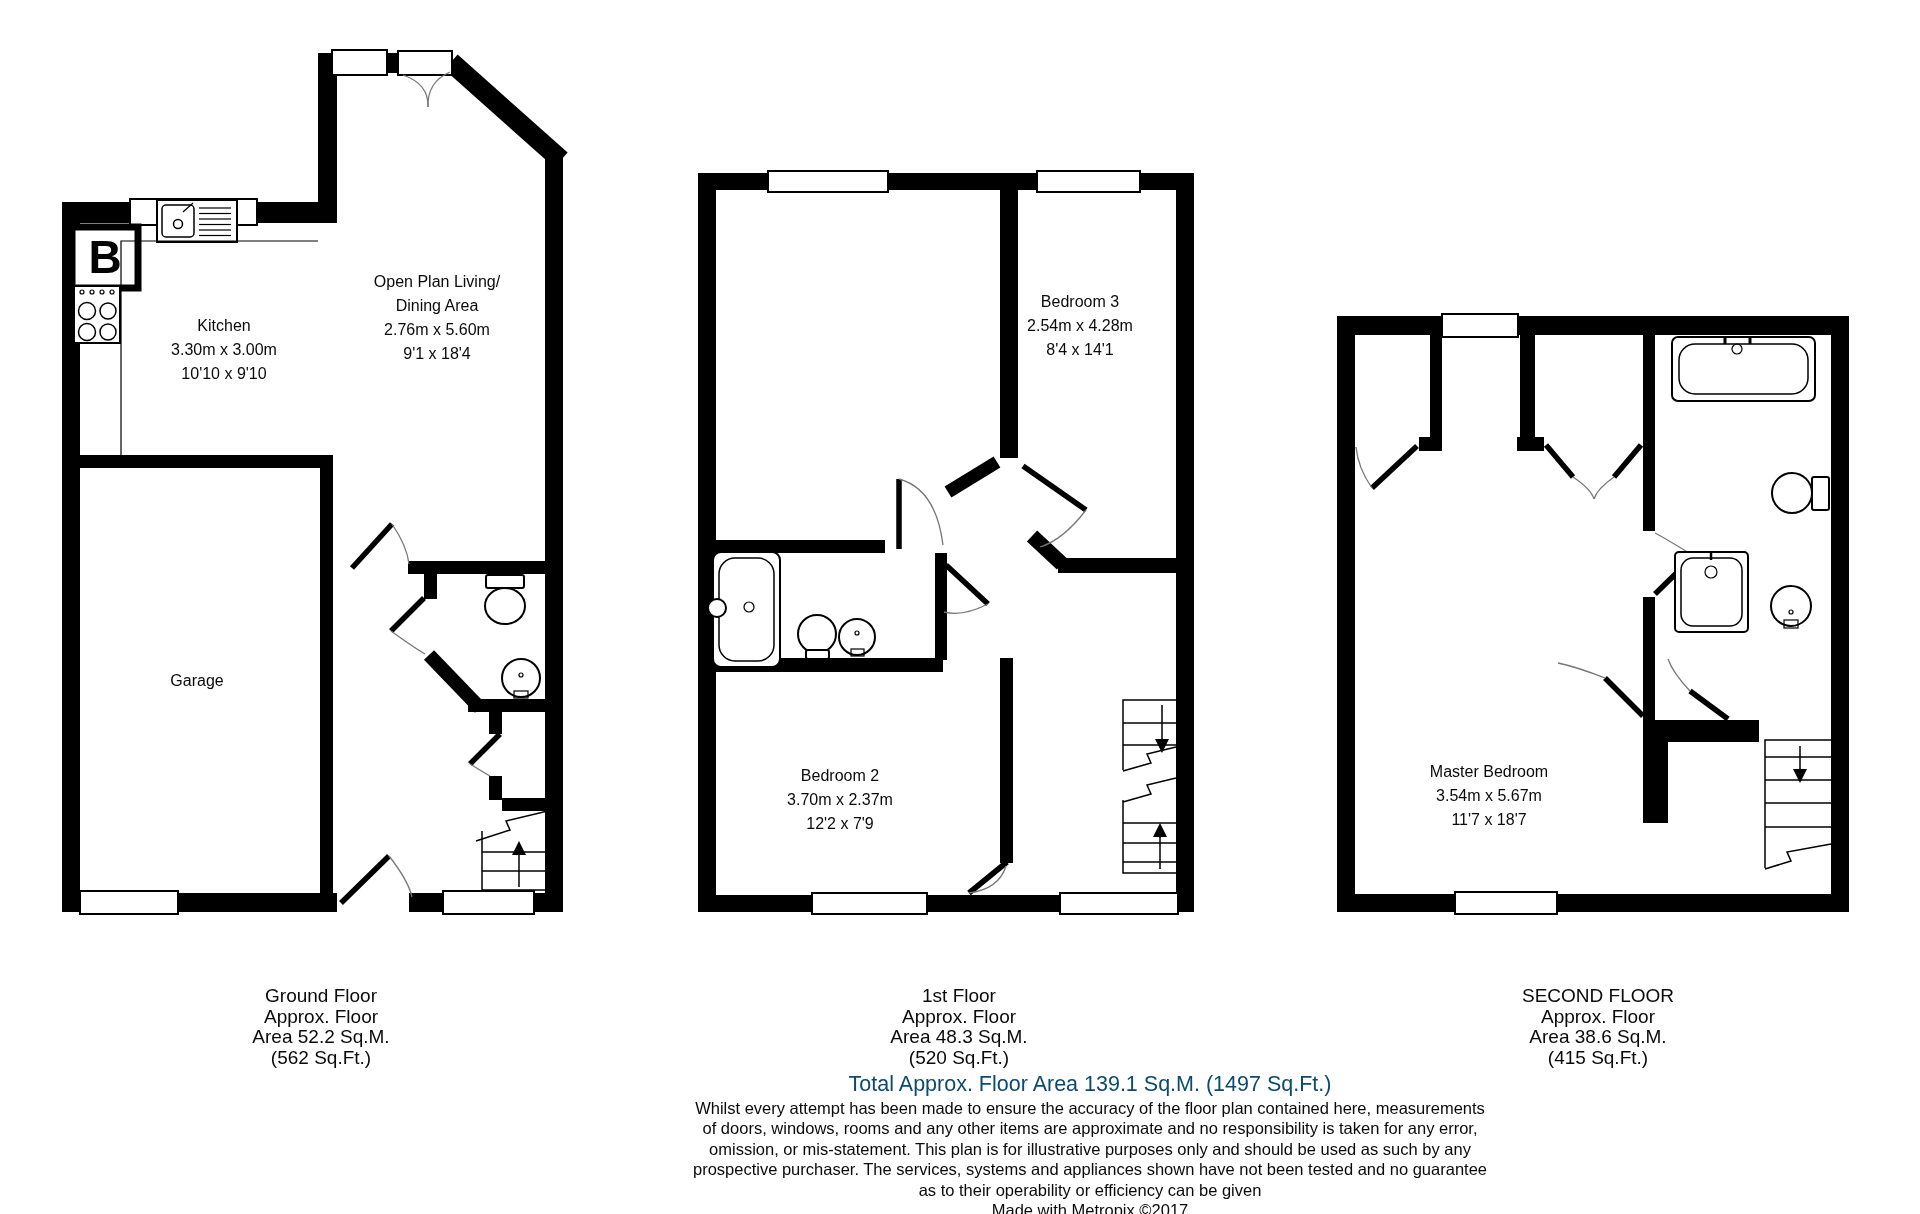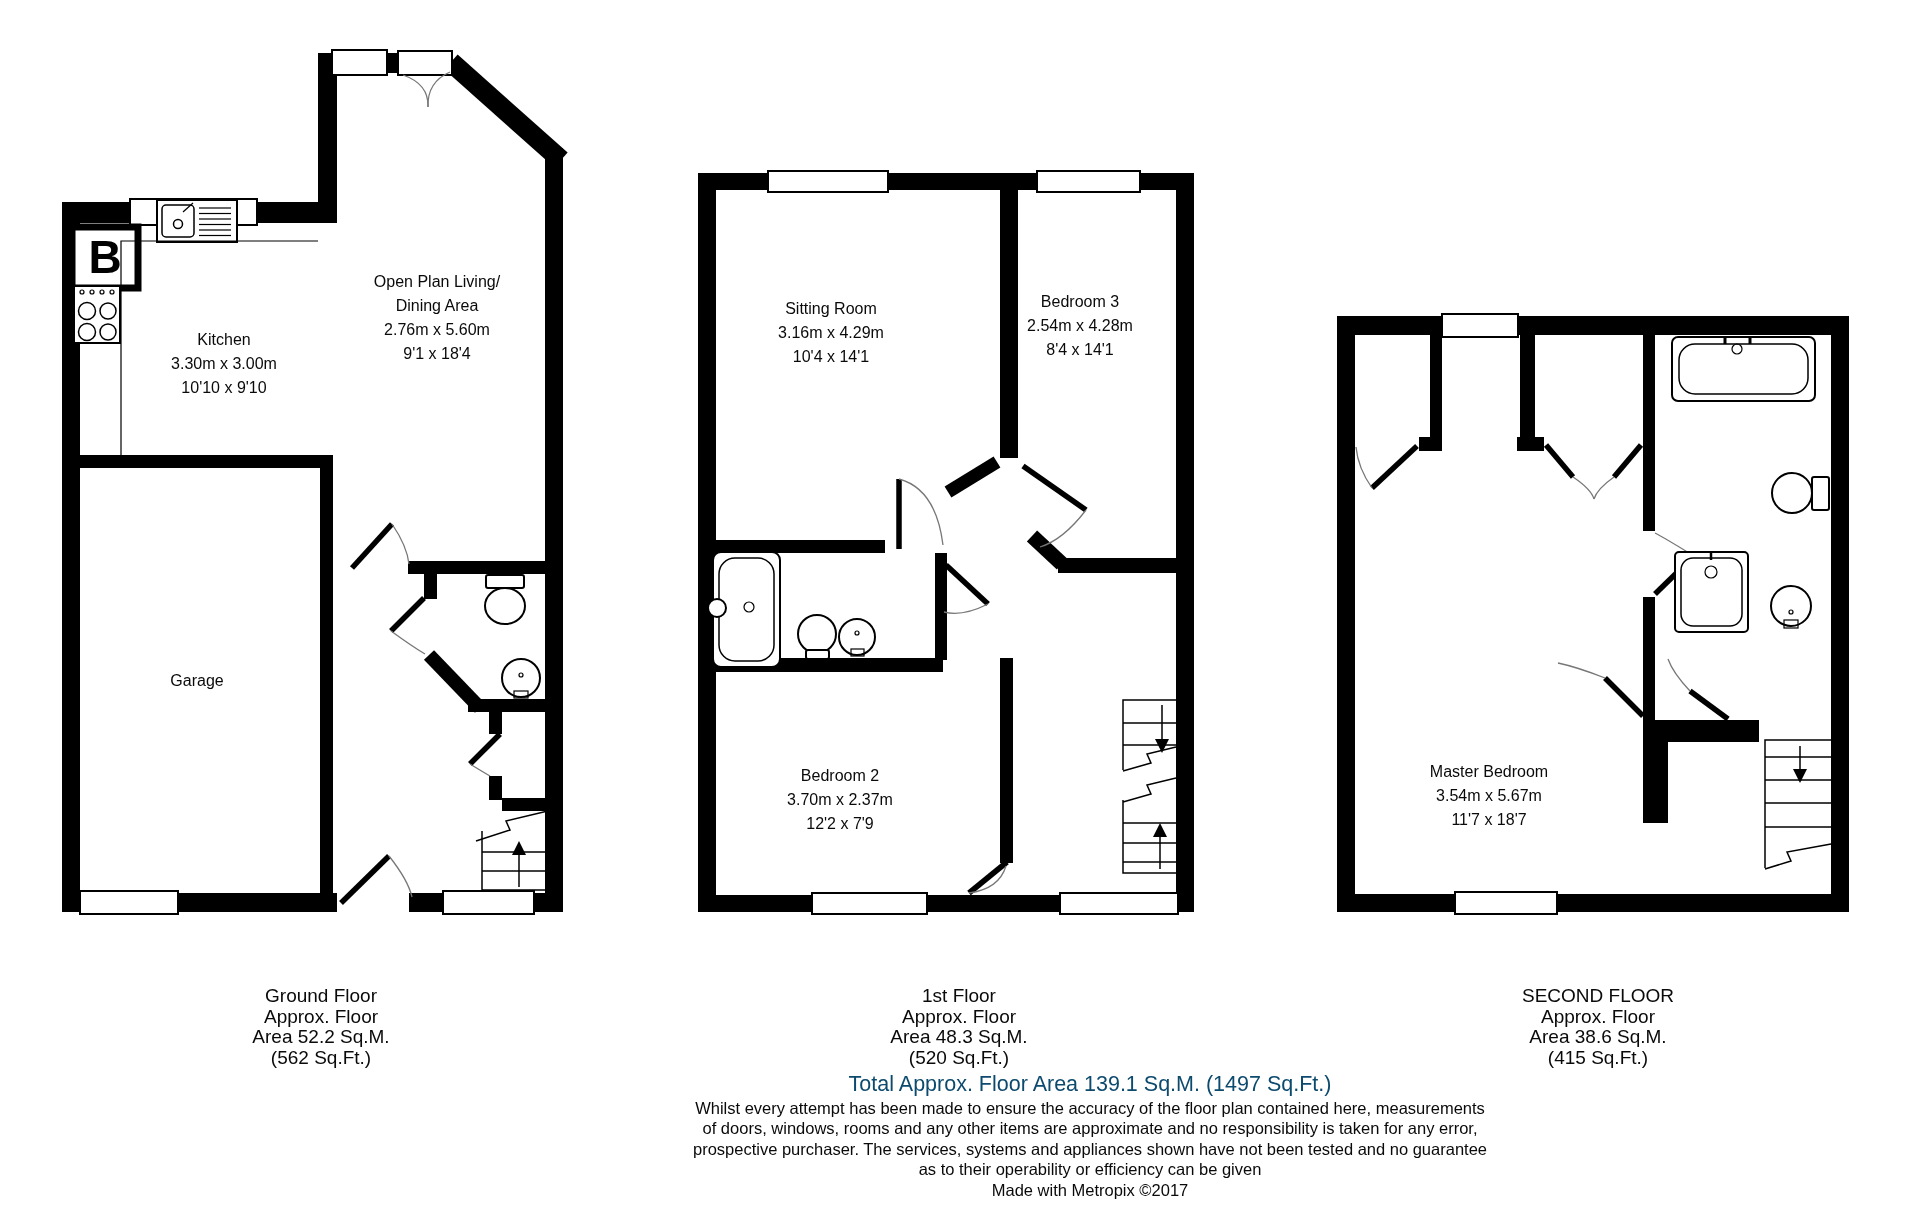--- a/index.html
+++ b/index.html
@@ -260,40 +260,35 @@
       <line class="fin" x1="1765" y1="757" x2="1831" y2="757"></line>
       <line class="fin" x1="1765" y1="780" x2="1831" y2="780"></line>
       <line class="fin" x1="1765" y1="803" x2="1831" y2="803"></line>
       <line class="fin" x1="1765" y1="827" x2="1831" y2="827"></line>
       <line class="fin" x1="1800" y1="746" x2="1800" y2="770"></line>
       <polygon points="1800,783 1793,769 1807,769" fill="#000"></polygon>
       <path class="fin" d="M 1765 869 L 1791 861 L 1787 852 L 1831 844"></path>
     </g>
   </svg>
 
-  <div class="lbl" style="left:224px;top:328px;">
+  <div class="lbl" style="left:224px;top:314px;">
     <div>Kitchen</div>
     <div>3.30m x 3.00m</div>
     <div>10'10 x 9'10</div>
   </div>
   <div class="lbl" style="left:437px;top:270px;">
     <div>Open Plan Living/</div>
     <div>Dining Area</div>
     <div>2.76m x 5.60m</div>
     <div>9'1 x 18'4</div>
   </div>
   <div class="lbl" style="left:197px;top:669px;">
     <div>Garage</div>
   </div>
 
-  <div class="lbl" style="left:831px;top:297px;">
-    <div>Sitting Room</div>
-    <div>3.16m x 4.29m</div>
-    <div>10'4 x 14'1</div>
-  </div>
   <div class="lbl" style="left:1080px;top:290px;">
     <div>Bedroom 3</div>
     <div>2.54m x 4.28m</div>
     <div>8'4 x 14'1</div>
   </div>
   <div class="lbl" style="left:840px;top:764px;">
     <div>Bedroom 2</div>
     <div>3.70m x 2.37m</div>
     <div>12'2 x 7'9</div>
   </div>
@@ -321,18 +316,19 @@
     <div>Approx. Floor</div>
     <div>Area 38.6 Sq.M.</div>
     <div>(415 Sq.Ft.)</div>
   </div>
 
   <div class="total" style="left:1090px;top:1072px;">Total Approx. Floor Area 139.1 Sq.M. (1497 Sq.Ft.)</div>
 
   <div class="disc" style="left:1090px;top:1098px;">
     <div>Whilst every attempt has been made to ensure the accuracy of the floor plan contained here, measurements</div>
     <div>of doors, windows, rooms and any other items are approximate and no responsibility is taken for any error,</div>
+    <div>omission, or mis-statement. This plan is for illustrative purposes only and should be used as such by any</div>
     <div>prospective purchaser. The services, systems and appliances shown have not been tested and no guarantee</div>
     <div>as to their operability or efficiency can be given</div>
     <div>Made with Metropix ©2017</div>
   </div>
 
 </div>
 
 </body></html>

